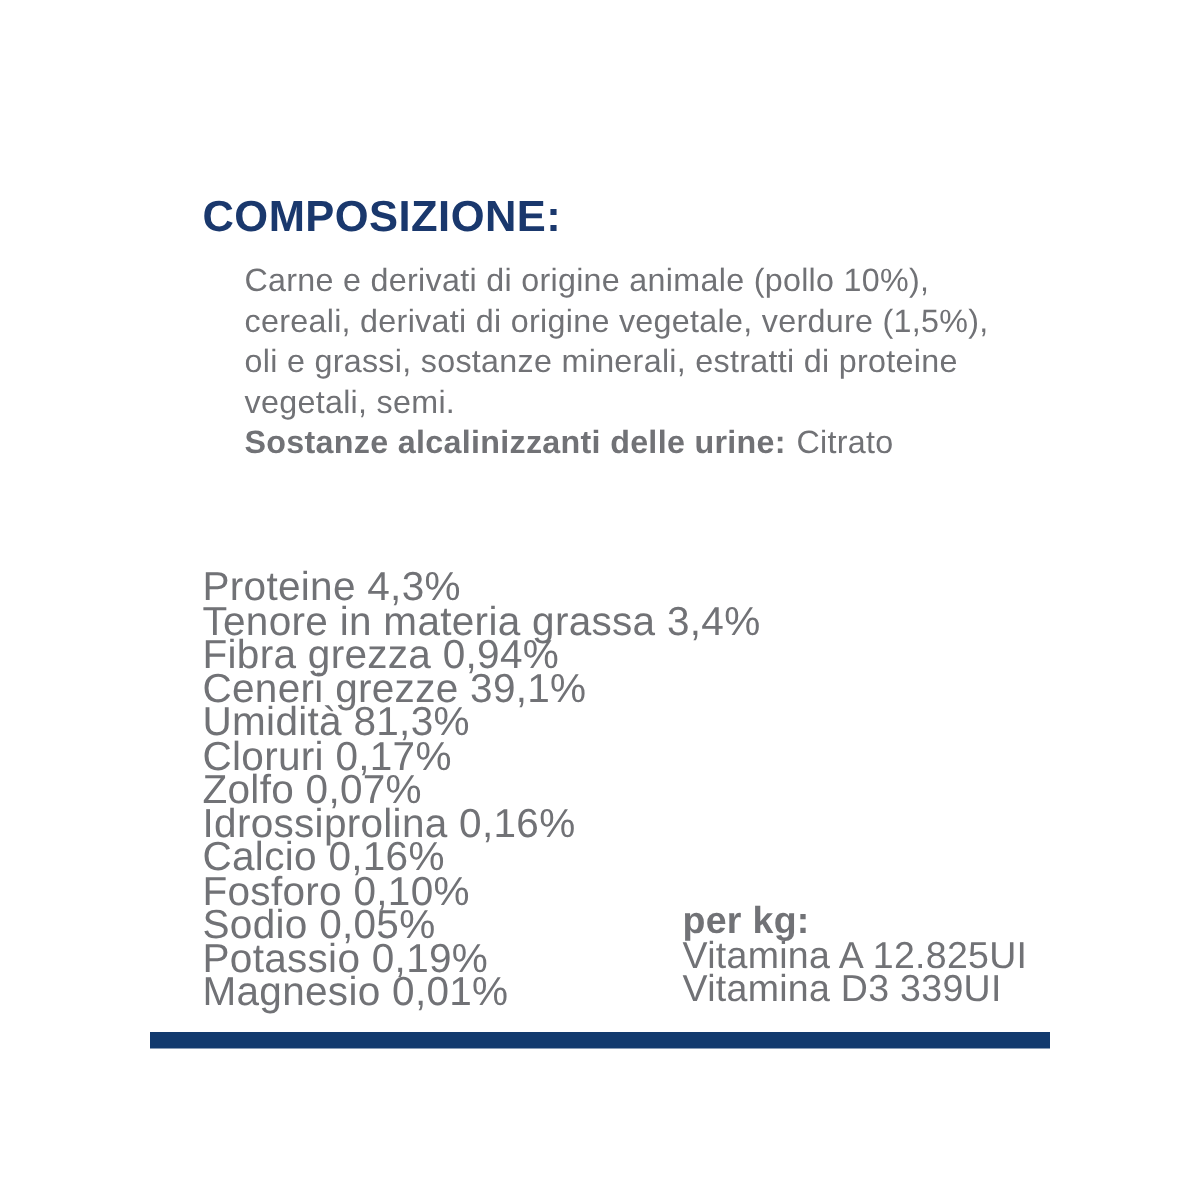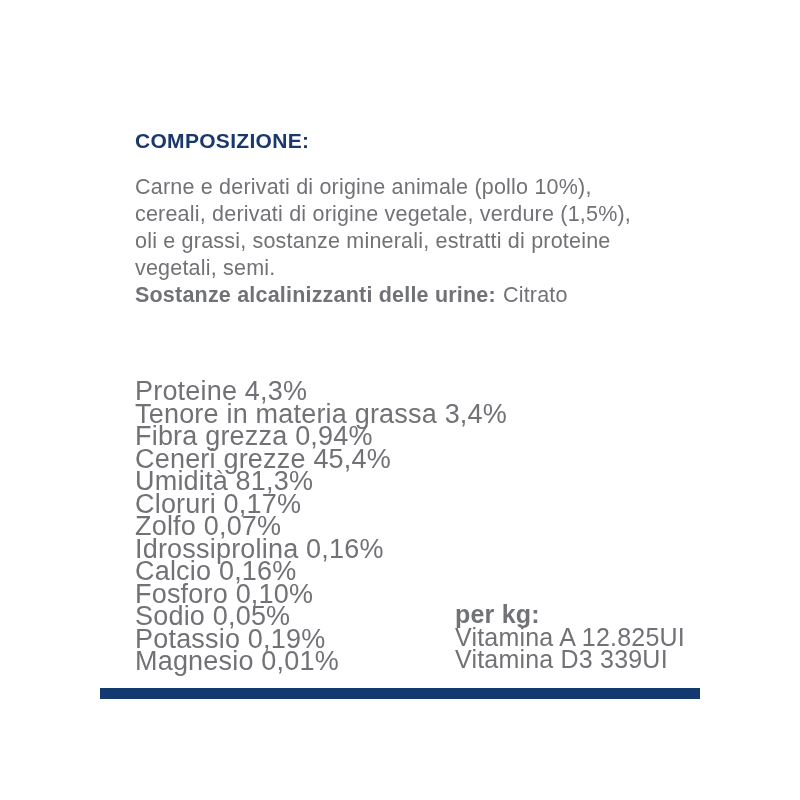--- a/index.html
+++ b/index.html
@@ -9,39 +9,40 @@
     width: 800px;
     height: 800px;
     background: #ffffff;
     font-family: "Liberation Sans", sans-serif;
     overflow: hidden;
   }
   .section-heading {
     position: absolute;
     left: 135px;
     color: #1a386d;
-    font-size: 21px;
+    font-size: 29px;
     font-weight: bold;
     letter-spacing: 0.3px;
     white-space: nowrap;
   }
   #composition-heading { top: 129px; }
   #analytical-heading  { top: 343px; }
 
   .body-text {
     position: absolute;
     left: 135px;
     color: #717276;
     white-space: nowrap;
   }
   #composition-text {
     top: 174px;
     font-size: 21.5px;
     line-height: 27px;
     letter-spacing: 0.2px;
+    margin-left: 28px;
   }
   #composition-text .bold-label { font-weight: bold; }
   #composition-text .after-label { margin-left: 0.33em; }
 
   #analytical-list {
     top: 380px;
     font-size: 27px;
     line-height: 22.5px;
     letter-spacing: 0.2px;
   }
@@ -80,21 +81,21 @@
     <div>oli e grassi, sostanze minerali, estratti di proteine</div>
     <div>vegetali, semi.</div>
     <div><span class="bold-label">Sostanze alcalinizzanti delle urine:</span><span class="after-label">Citrato</span></div>
   </div>
 
 
   <div class="body-text" id="analytical-list">
     <div>Proteine 4,3%</div>
     <div>Tenore in materia grassa 3,4%</div>
     <div>Fibra grezza 0,94%</div>
-    <div>Ceneri grezze 45,4%</div>
+    <div>Ceneri grezze 39,1%</div>
     <div>Umidità 81,3%</div>
     <div>Cloruri 0,17%</div>
     <div>Zolfo 0,07%</div>
     <div>Idrossiprolina 0,16%</div>
     <div>Calcio 0,16%</div>
     <div>Fosforo 0,10%</div>
     <div>Sodio 0,05%</div>
     <div>Potassio 0,19%</div>
     <div>Magnesio 0,01%</div>
   </div>

